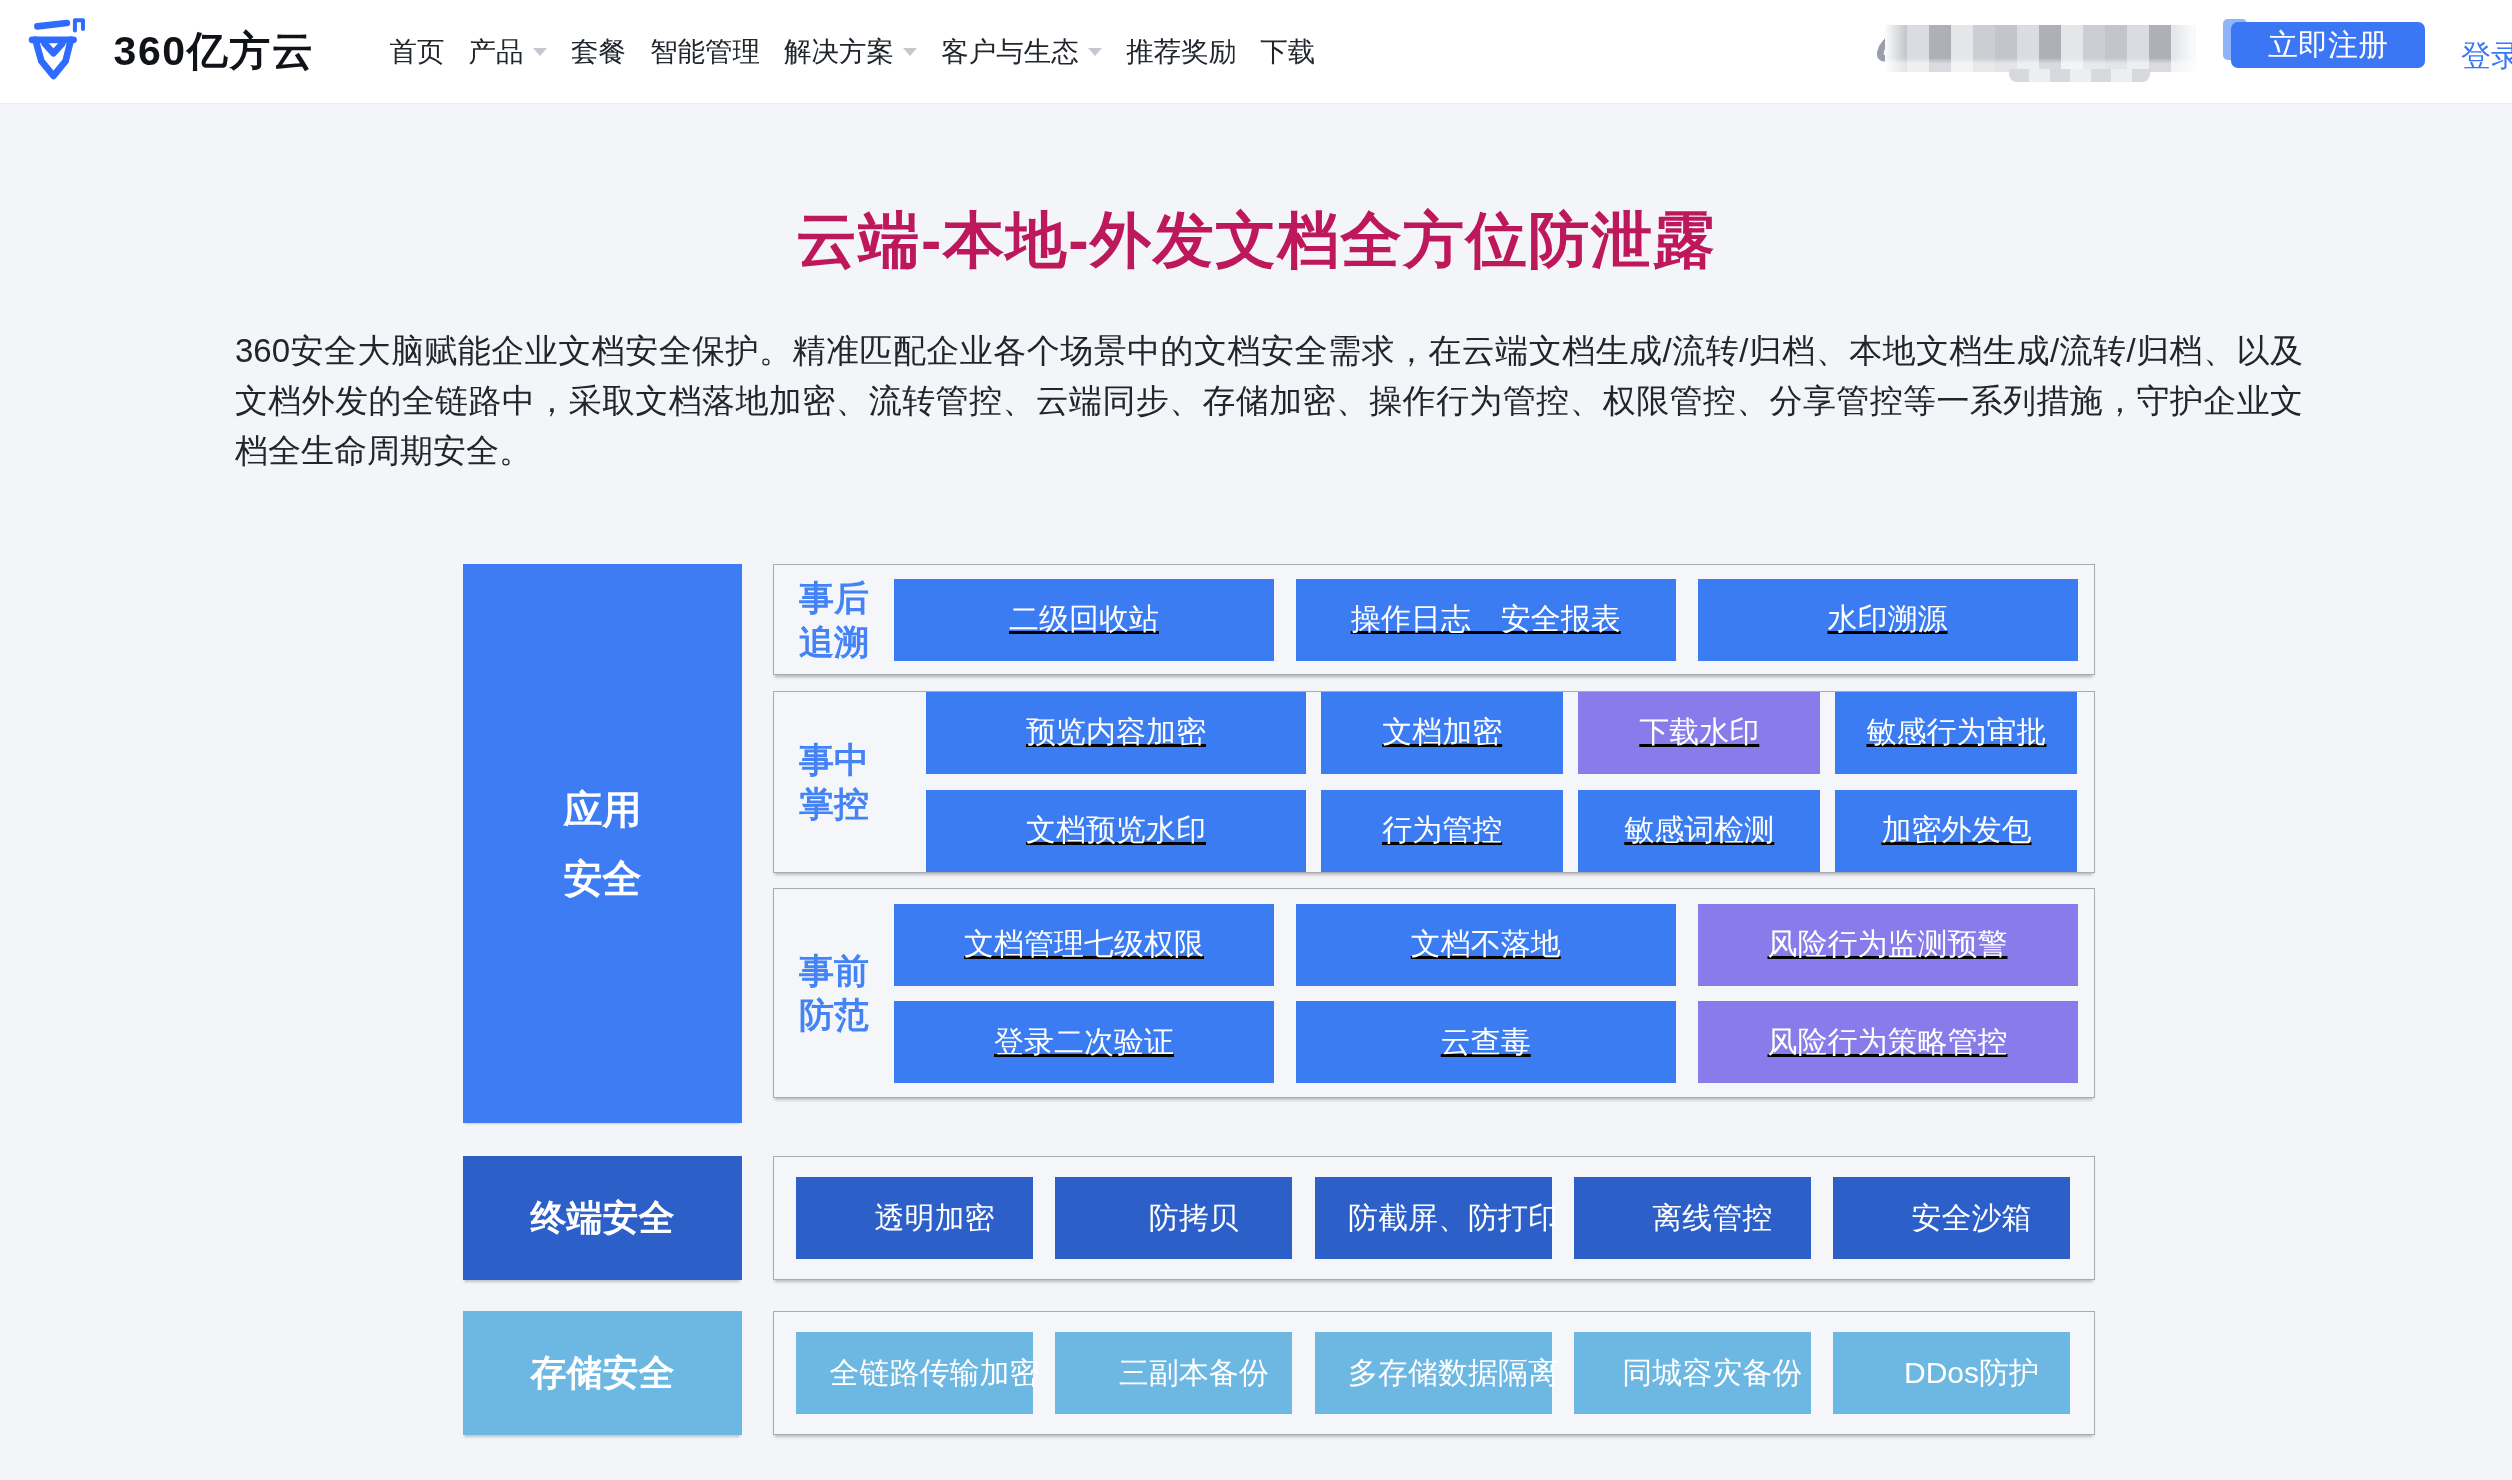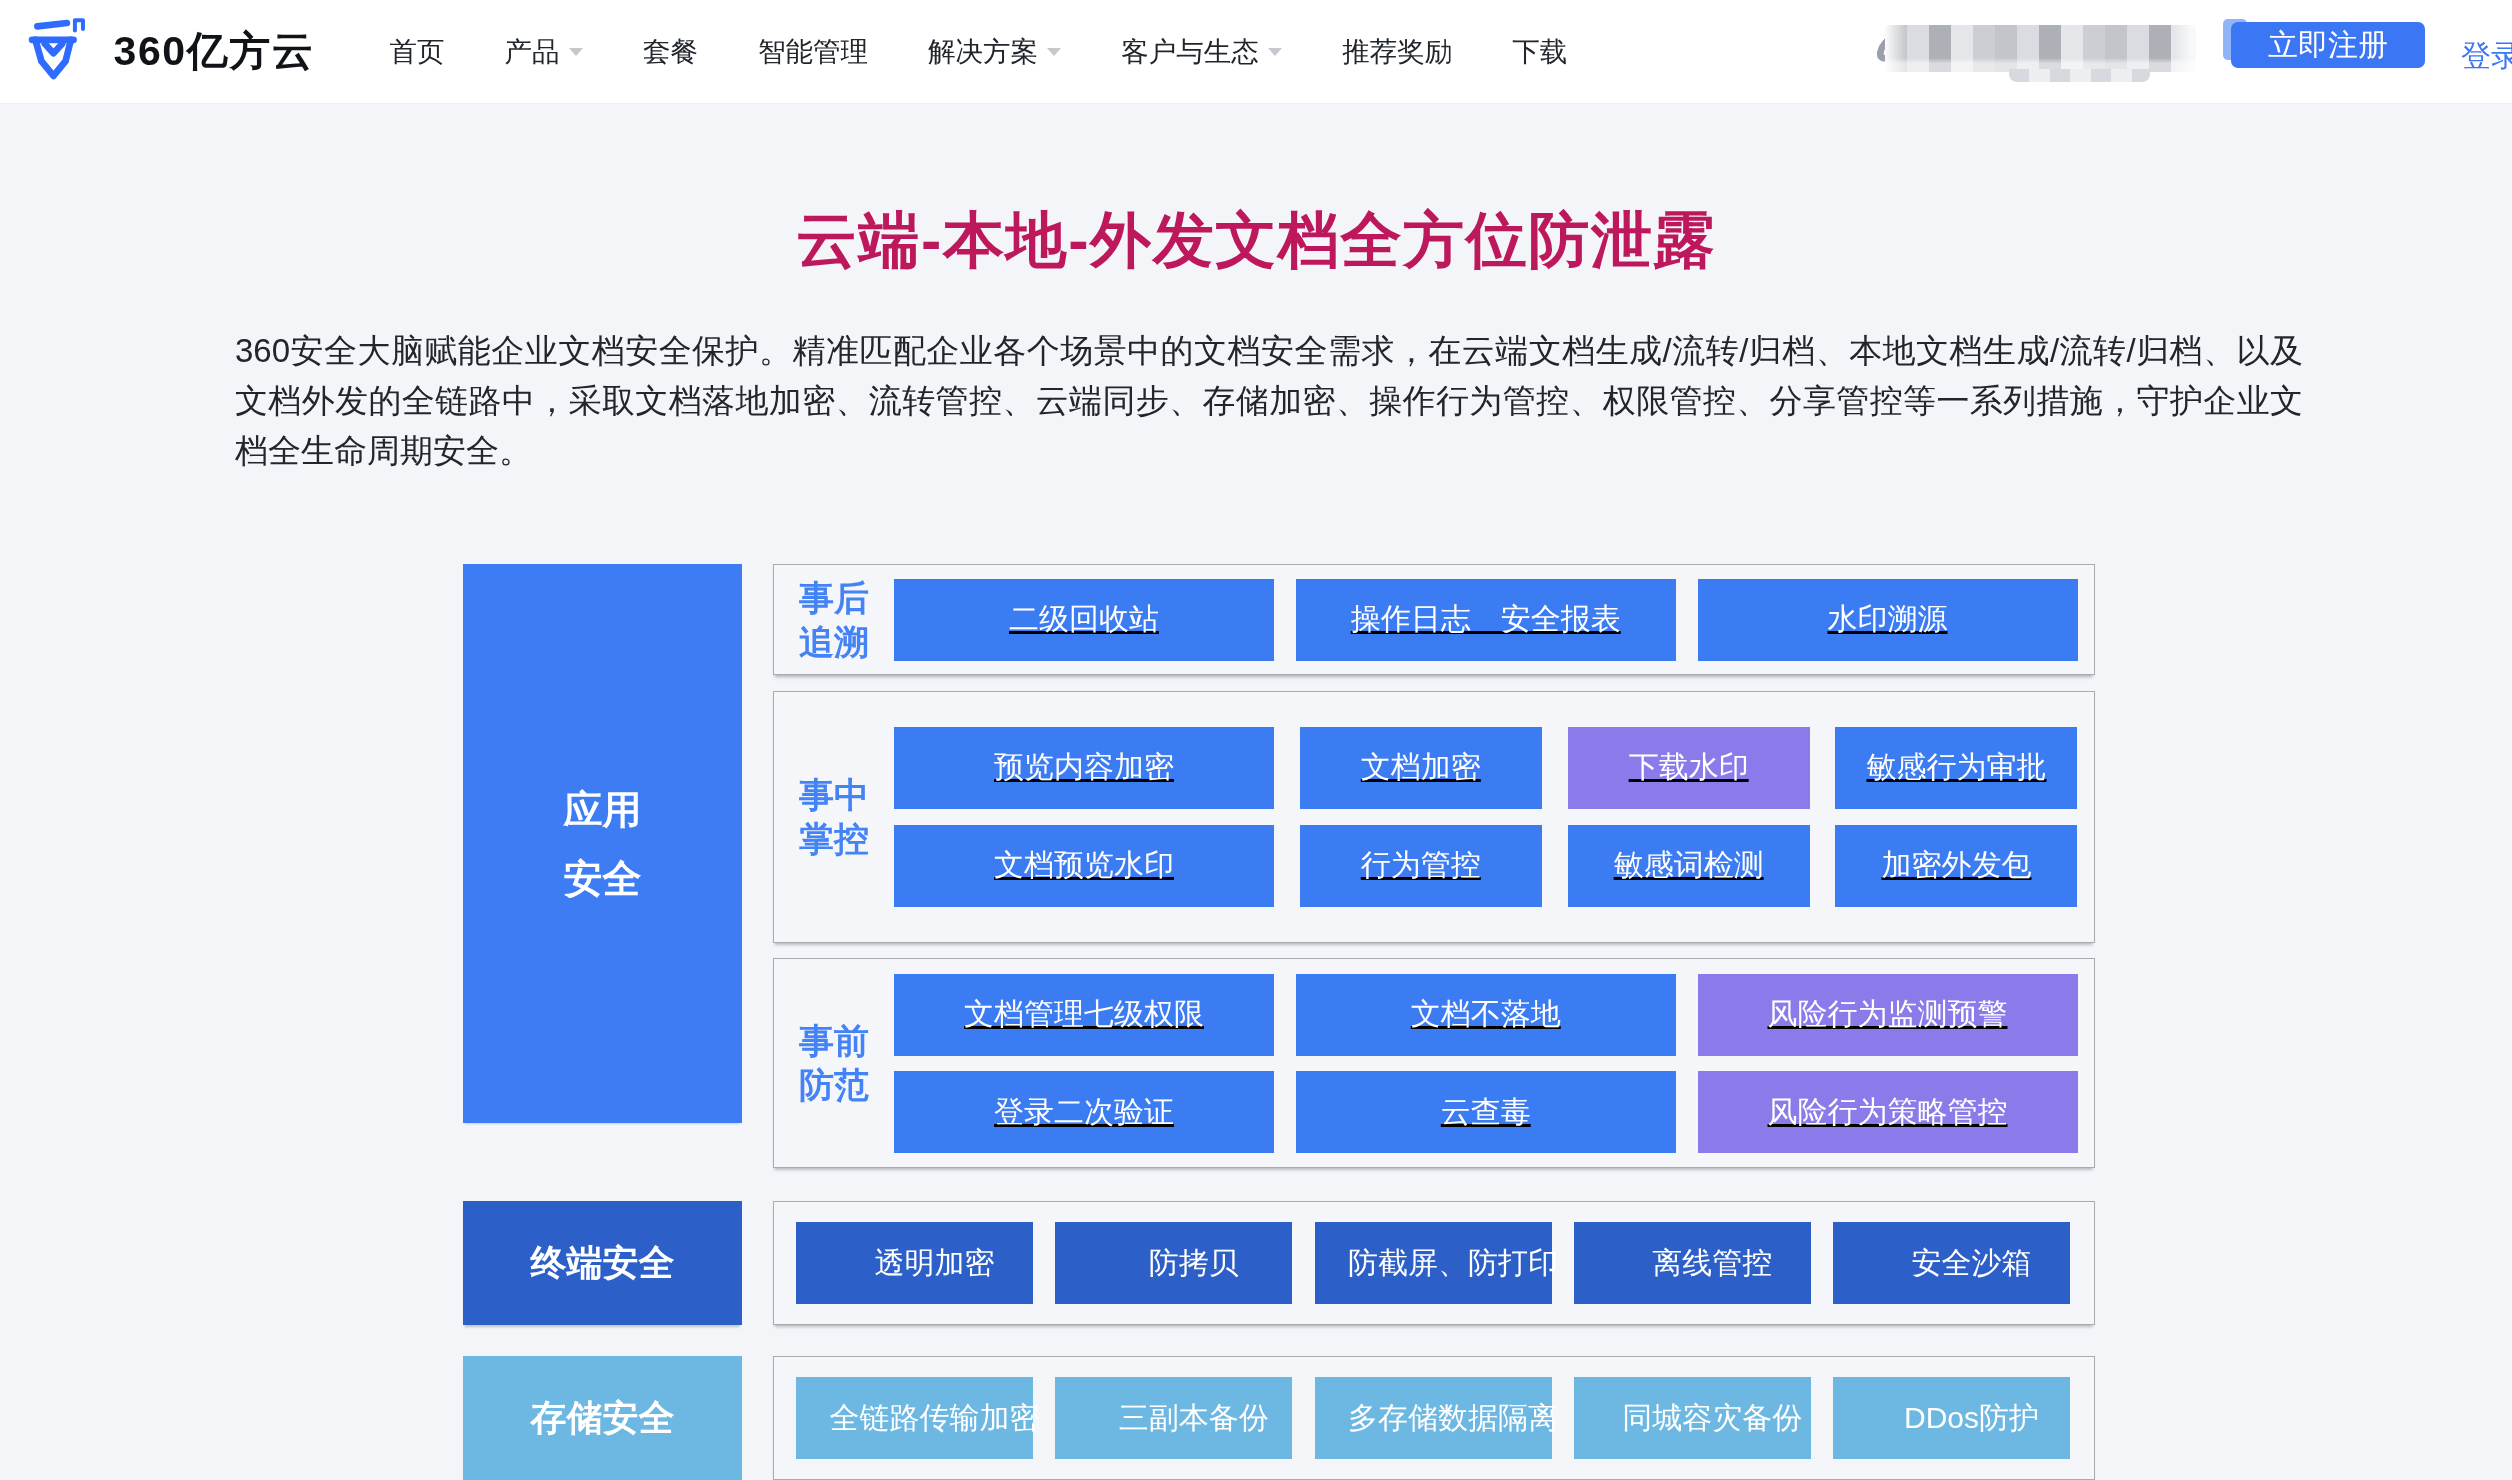--- a/index.html
+++ b/index.html
@@ -4,21 +4,21 @@
 <style>
   * { margin:0; padding:0; box-sizing:border-box; }
   html,body { width:2512px; height:1481px; overflow:hidden;
     font-family:"Liberation Sans","DejaVu Sans",sans-serif; background:#F4F5F9; }
 
   
   .nav { position:relative; width:2512px; height:104px; background:#FFFFFF;
     display:flex; align-items:center; padding-left:23.5px; border-bottom:0.8px solid #ECEEF2; }
   .logo { display:flex; align-items:center; gap:11px; }
   .logo-text { font-size:41px; font-weight:700; color:#101317; letter-spacing:1.6px;margin-left:12px; }
-  .menu { display:flex; align-items:center; gap:60px; margin-left:75px; }
+  .menu { display:flex; align-items:center; gap:24px; margin-left:75px; }
   .menu-item { display:flex; align-items:center; font-size:27.5px; color:#21262D; cursor:pointer; white-space:nowrap; }
   .caret { width:0; height:0; border-left:7px solid transparent; border-right:7px solid transparent;
     border-top:8.6px solid #C5C8CE; margin-left:9.4px; display:inline-block; }
 
   .mosaic { position:absolute; left:1885px; top:25px; width:311px; height:47px; border-radius:2.4px;
     background:
       linear-gradient(90deg, rgba(255,255,255,.95), rgba(255,255,255,0) 7%, rgba(255,255,255,0) 93%, rgba(255,255,255,.95)),
       linear-gradient(0deg, rgba(255,255,255,.55) 0 18%, rgba(255,255,255,0) 30%),
       repeating-linear-gradient(90deg,#C3C5CA 0 22px,#DADCE1 22px 44px,#ADB0B6 44px 66px,#E4E6EA 66px 88px,#CBCED3 88px 110px); }
   .mosaic-drip { position:absolute; left:2009px; top:69px; width:141px; height:12.6px;
@@ -47,21 +47,21 @@
   .side-box { flex:0 0 279px; margin-right:31px; color:#FFFFFF; font-weight:700;
     display:flex; align-items:center; justify-content:center; text-align:center;
     box-shadow:0 3.1px 2.4px -1.6px rgba(110,112,118,.4); }
   .side-app { background:#3E7CF4; height:559px; font-size:39px; line-height:69px; white-space:pre-line; }
   .side-terminal { background:#2D5FC8; height:124px; font-size:36px; }
   .side-storage { background:#6DB8E2; height:124px; font-size:36px; }
 
   .groups-col { flex:1; display:flex; flex-direction:column; gap:15.7px; }
   .group { border:1.6px solid #A9ABAE; background:#F4F6FA; display:flex; align-items:center;
     box-shadow:0 3.9px 3.1px -1.6px rgba(108,110,116,.5); }
-  .g1 { height:111px; } .g2 { height:252px; } .g3 { height:210px; }
+  .g1 { height:111px; } .g2 { height:182px;gap:32px; } .g3 { height:210px; }
   .g-flat { height:124px; flex:1; padding:0 24px 0 22px; }
   .group-label { flex:0 0 120px; text-align:center; font-size:35px; font-weight:700;
     color:#4483F5; line-height:44px; white-space:pre-line; }
   .rows { flex:1; display:flex; flex-direction:column; gap:15.7px; padding-right:16.5px;text-decoration:underline; }
   .btn-row { display:flex; justify-content:space-between; }
   .btn { height:82px; display:flex; align-items:center; justify-content:center;
     color:#FFFFFF; font-size:30px; white-space:nowrap; }
   .w484 { width:380px; } .w308 { width:242px; } .w302 { width:237px;padding-left:40px; }
   .primary { background:#3C7CF2; } .purple { background:#8A7BEB; }
   .dark { background:#2D5FC8; } .light { background:#6DB8E2; }

